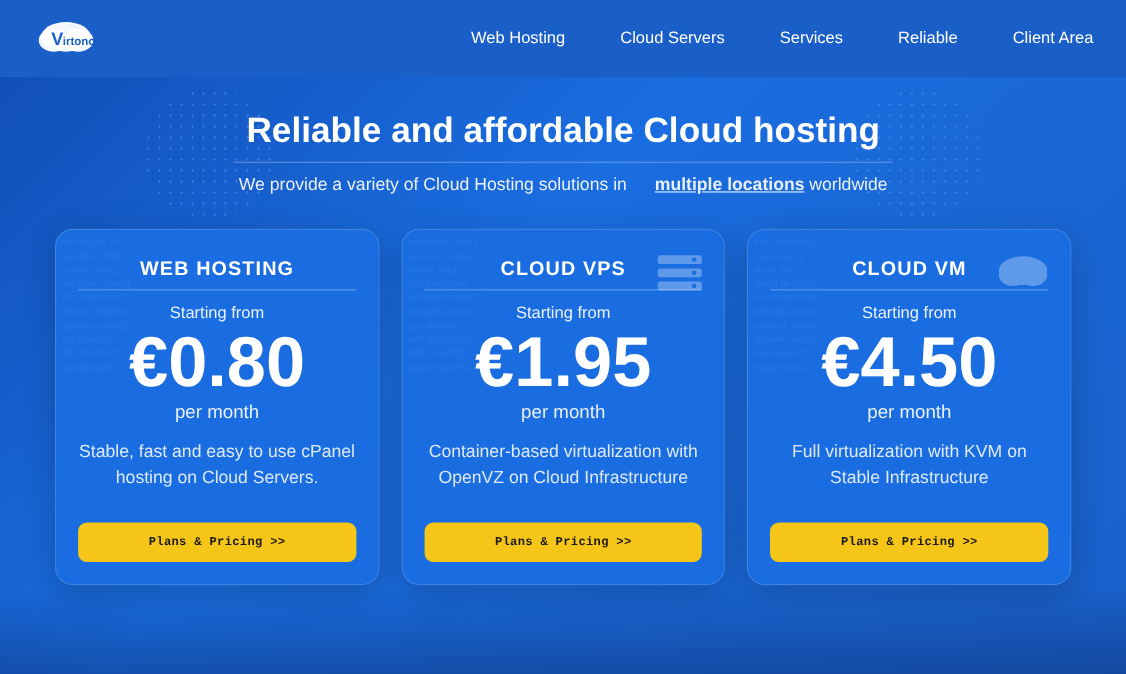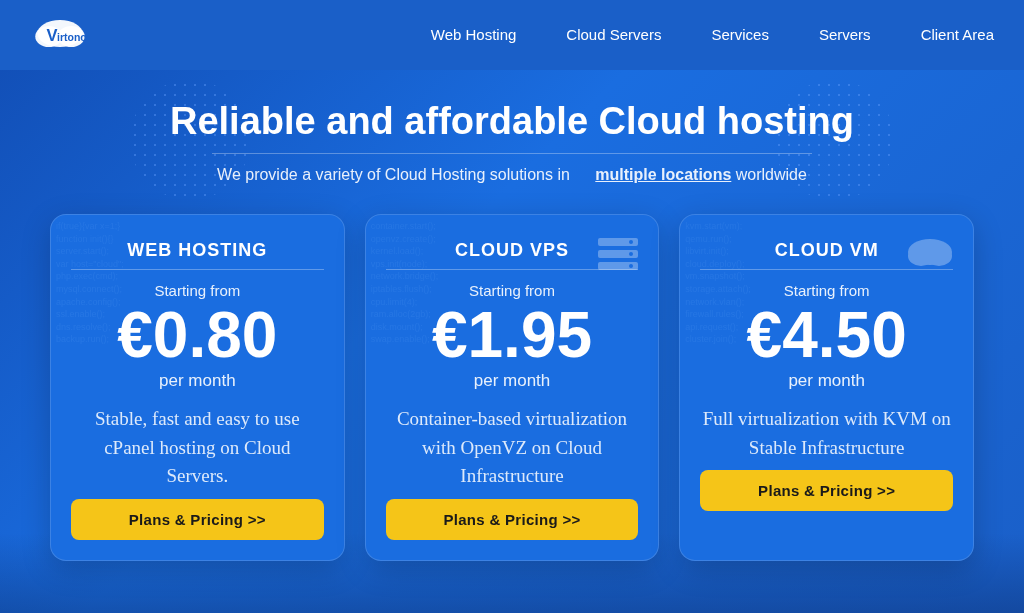--- a/index.html
+++ b/index.html
@@ -72,21 +72,21 @@
       right: 130px;
       top: 10px;
       width: 120px;
       height: 120px;
       background-image: radial-gradient(circle, rgba(100,160,255,0.4) 1px, transparent 1px);
       background-size: 10px 10px;
       border-radius: 50%;
     }
 
     .hero-title {
-      font-size: 38px;
+      font-size: 32px;
       font-weight: 800;
       color: white;
       margin-bottom: 2px;
       position: relative;
       z-index: 2;
     }
     .hero-divider {
       width: 600px;
       height: 1px;
       background: rgba(255,255,255,0.3);
@@ -181,41 +181,41 @@
       z-index: 2;
     }
     .per-month {
       font-size: 17px;
       color: rgba(255,255,255,0.9);
       margin-bottom: 14px;
       position: relative;
       z-index: 2;
     }
     .card-desc {
-      font-size: 19px;
+      font-size: 16px;
       color: rgba(255,255,255,0.85);
       line-height: 1.5;
-      margin-bottom: 8px;
-      position: relative;
-      z-index: 2;
-      font-family: Liberation Serif, serif;
+      margin-bottom: 28px;
+      position: relative;
+      z-index: 2;
     }
     .plans-btn {
       background: #f5c518;
       color: #1a1a1a;
       border: none;
       border-radius: 8px;
       padding: 12px 30px;
-      font-size: 15px;
+      font-size: 11px;
       font-weight: 700;
       cursor: pointer;
       width: 100%;
       position: relative;
       z-index: 2;
       letter-spacing: 0.3px;
+      font-family: Liberation Mono, monospace;
     }
 
     
     .bottom-visual {
       position: absolute;
       bottom: 0;
       left: 0;
       right: 0;
       height: 80px;
       background: linear-gradient(to top, rgba(10,40,100,0.4), transparent);
@@ -242,21 +242,21 @@
     <li>
       <a href="#">Web Hosting</a>
     </li>
     <li>
       <a href="#">Cloud Servers</a>
     </li>
     <li>
       <a href="#">Services</a>
     </li>
     <li>
-      <a href="#">Servers</a>
+      <a href="#">Reliable</a>
     </li>
     <li>
       <a href="#">Client Area</a>
     </li>
   </ul>
 </nav>
 
 <section class="hero">
   <h1 class="hero-title">Reliable and affordable Cloud hosting</h1>
   <div class="hero-divider"></div>

